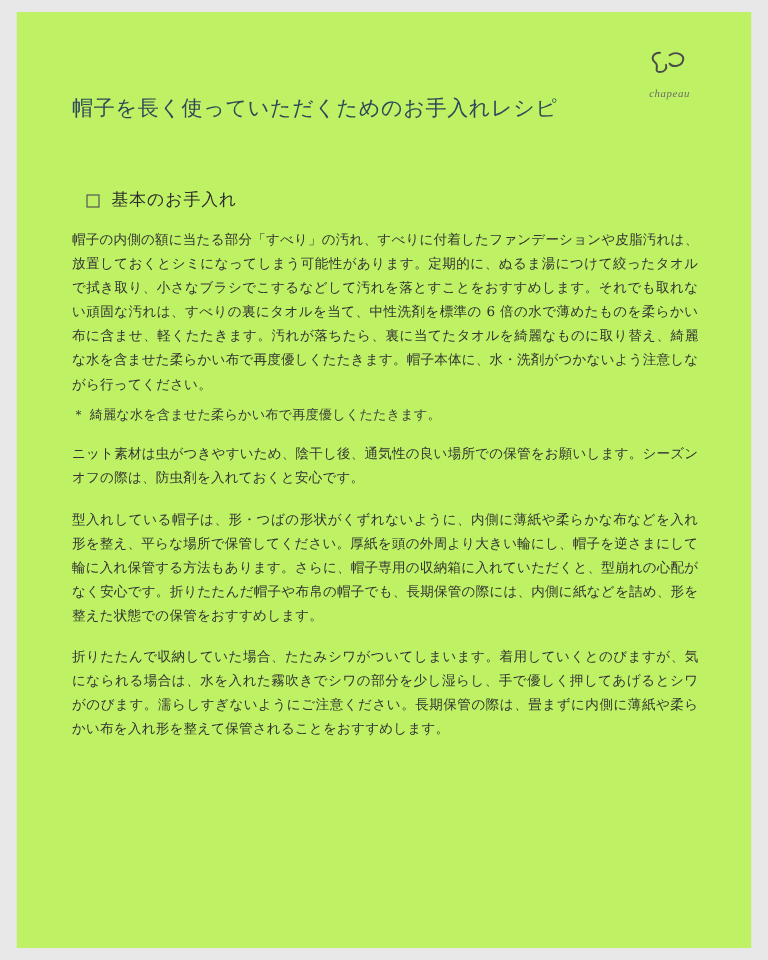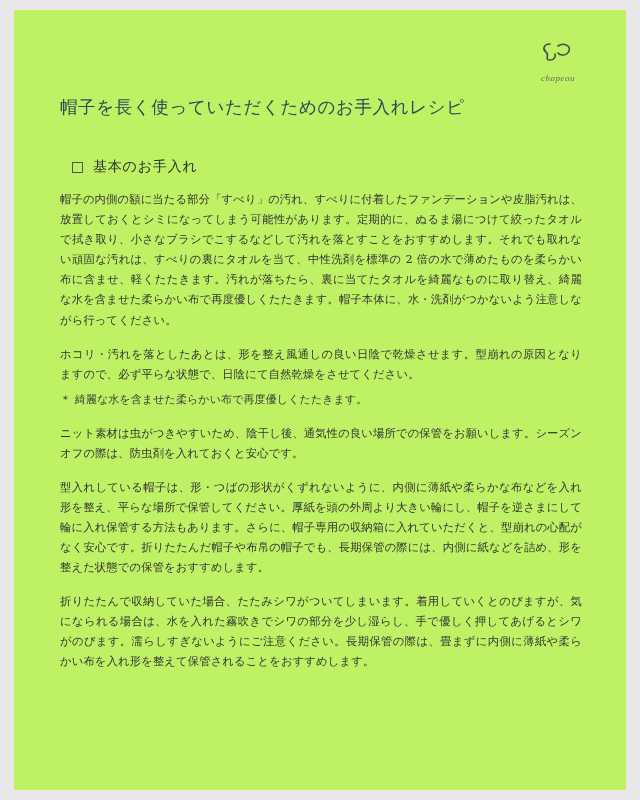--- a/index.html
+++ b/index.html
@@ -42,21 +42,21 @@
     margin-top: 2px;
     font-family: "Liberation Serif", serif;
     font-size: 9px;
     color: #6a6a6a;
     letter-spacing: 0.5px;
     font-style: italic;
   }
   .doc-title {
     position: absolute;
     left: 46px;
-    top: 85px;
+    top: 68px;
     font-size: 17.5px;
     color: #2f4858;
     letter-spacing: 0.6px;
     font-family: "DejaVu Serif", "Liberation Serif", serif;
     font-weight: normal;
     margin: 0;
   }
   .content {
     position: absolute;
     left: 46px;
@@ -119,22 +119,21 @@
 
   <h1 class="doc-title">帽子を長く使っていただくためのお手入れレシピ</h1>
 
   <div class="content">
 
     <div class="section">
       <div class="section-heading">
         <span class="checkbox"></span>
         <span>基本のお手入れ</span>
       </div>
-      <p class="para">帽子の内側の額に当たる部分「すべり」の汚れ、すべりに付着したファンデーションや皮脂汚れは、放置しておくとシミになってしまう可能性があります。定期的に、ぬるま湯につけて絞ったタオルで拭き取り、小さなブラシでこするなどして汚れを落とすことをおすすめします。それでも取れない頑固な汚れは、すべりの裏にタオルを当て、中性洗剤を標準の 2 倍の水で薄めたものを柔らかい布に含ませ、軽くたたきます。汚れが落ちたら、裏に当てたタオルを綺麗なものに取り替え、綺麗な水を含ませた柔らかい布で再度優しくたたきます。帽子本体に、水・洗剤がつかないよう注意しながら行ってください。</p>
-      <p class="para">ホコリ・汚れを落としたあとは、形を整え風通しの良い日陰で乾燥させます。型崩れの原因となりますので、必ず平らな状態で、日陰にて自然乾燥をさせてください。</p>
+      <p class="para">帽子の内側の額に当たる部分「すべり」の汚れ、すべりに付着したファンデーションや皮脂汚れは、放置しておくとシミになってしまう可能性があります。定期的に、ぬるま湯につけて絞ったタオルで拭き取り、小さなブラシでこするなどして汚れを落とすことをおすすめします。それでも取れない頑固な汚れは、すべりの裏にタオルを当て、中性洗剤を標準の 6 倍の水で薄めたものを柔らかい布に含ませ、軽くたたきます。汚れが落ちたら、裏に当てたタオルを綺麗なものに取り替え、綺麗な水を含ませた柔らかい布で再度優しくたたきます。帽子本体に、水・洗剤がつかないよう注意しながら行ってください。</p>
       <p class="note">＊ 綺麗な水を含ませた柔らかい布で再度優しくたたきます。</p>
     </div>
 
     <div class="section">
       <p class="para">ニット素材は虫がつきやすいため、陰干し後、通気性の良い場所での保管をお願いします。シーズンオフの際は、防虫剤を入れておくと安心です。</p>
       <p class="para">型入れしている帽子は、形・つばの形状がくずれないように、内側に薄紙や柔らかな布などを入れ形を整え、平らな場所で保管してください。厚紙を頭の外周より大きい輪にし、帽子を逆さまにして輪に入れ保管する方法もあります。さらに、帽子専用の収納箱に入れていただくと、型崩れの心配がなく安心です。折りたたんだ帽子や布帛の帽子でも、長期保管の際には、内側に紙などを詰め、形を整えた状態での保管をおすすめします。</p>
     </div>
 
     <div class="section">
       <p class="para">折りたたんで収納していた場合、たたみシワがついてしまいます。着用していくとのびますが、気になられる場合は、水を入れた霧吹きでシワの部分を少し湿らし、手で優しく押してあげるとシワがのびます。濡らしすぎないようにご注意ください。長期保管の際は、畳まずに内側に薄紙や柔らかい布を入れ形を整えて保管されることをおすすめします。</p>

